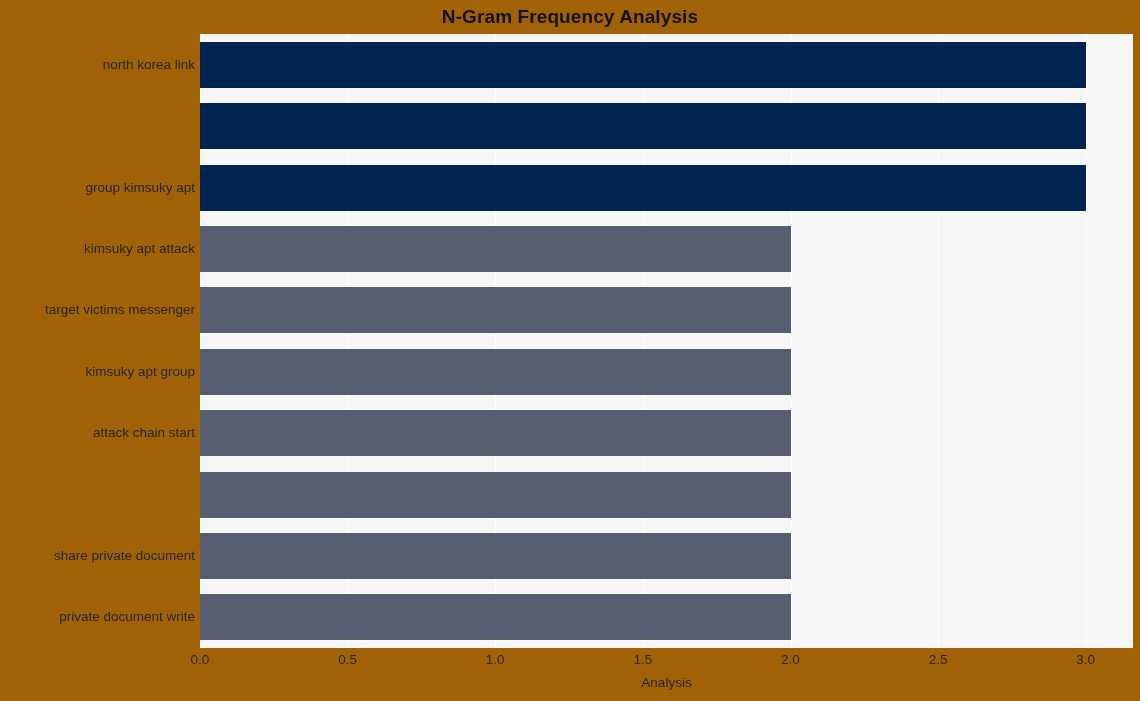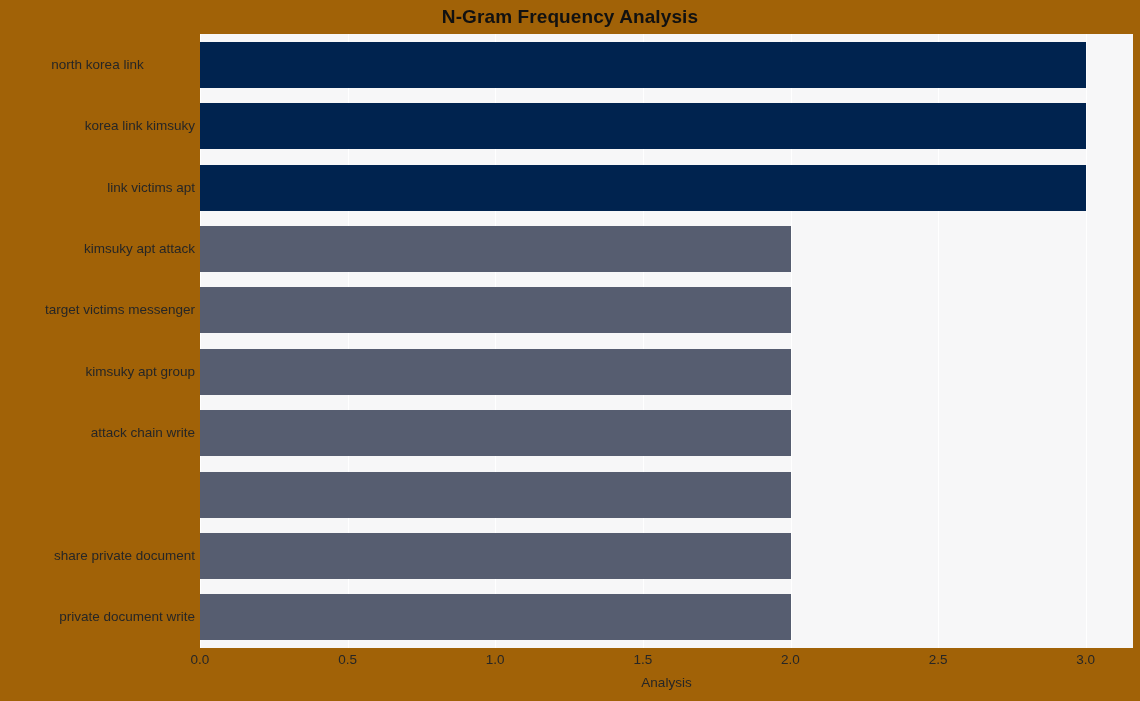--- a/index.html
+++ b/index.html
@@ -133,27 +133,26 @@
         <div class="bar" title="target victims messenger: 2" style="width: 590.506px; top: 253.3px; background: rgb(86, 93, 112);"></div>
         <div class="bar" title="kimsuky apt group: 2" style="width: 590.506px; top: 314.7px; background: rgb(86, 93, 112);"></div>
         <div class="bar" title="attack chain start: 2" style="width: 590.506px; top: 376.1px; background: rgb(86, 93, 112);"></div>
         <div class="bar" title="pretend share private: 2" style="width: 590.506px; top: 437.5px; background: rgb(86, 93, 112);"></div>
         <div class="bar" title="share private document: 2" style="width: 590.506px; top: 498.9px; background: rgb(86, 93, 112);"></div>
         <div class="bar" title="private document write: 2" style="width: 590.506px; top: 560.3px; background: rgb(86, 93, 112);"></div>
       </div>
   </div>
 
   <div id="ylabels">
-      <div class="ylabel" style="top: 21.7px; text-align: center;">north korea link</div>
-      <div class="ylabel" style="top: 83.1px;">korea link kimsuky</div>
-      <div class="ylabel" style="top: 144.5px;">link victims apt</div>
+      <div class="ylabel" style="top: 21.7px;">north korea link</div>
+      <div class="ylabel" style="top: 144.5px;">group kimsuky apt</div>
       <div class="ylabel" style="top: 205.9px; padding-left: 16px;">kimsuky apt attack</div>
       <div class="ylabel" style="top: 267.3px;">target victims messenger</div>
       <div class="ylabel" style="top: 328.7px;">kimsuky apt group</div>
-      <div class="ylabel" style="top: 390.1px;">attack chain write</div>
+      <div class="ylabel" style="top: 390.1px;">attack chain start</div>
       <div class="ylabel" style="top: 512.9px;">share private document</div>
       <div class="ylabel" style="top: 574.3px;">private document write</div>
     </div>
 
   <div id="xticks">
       <div class="xtick" style="left: 200px;">0.0</div>
       <div class="xtick" style="left: 347.627px;">0.5</div>
       <div class="xtick" style="left: 495.253px;">1.0</div>
       <div class="xtick" style="left: 642.88px;">1.5</div>
       <div class="xtick" style="left: 790.506px;">2.0</div>

